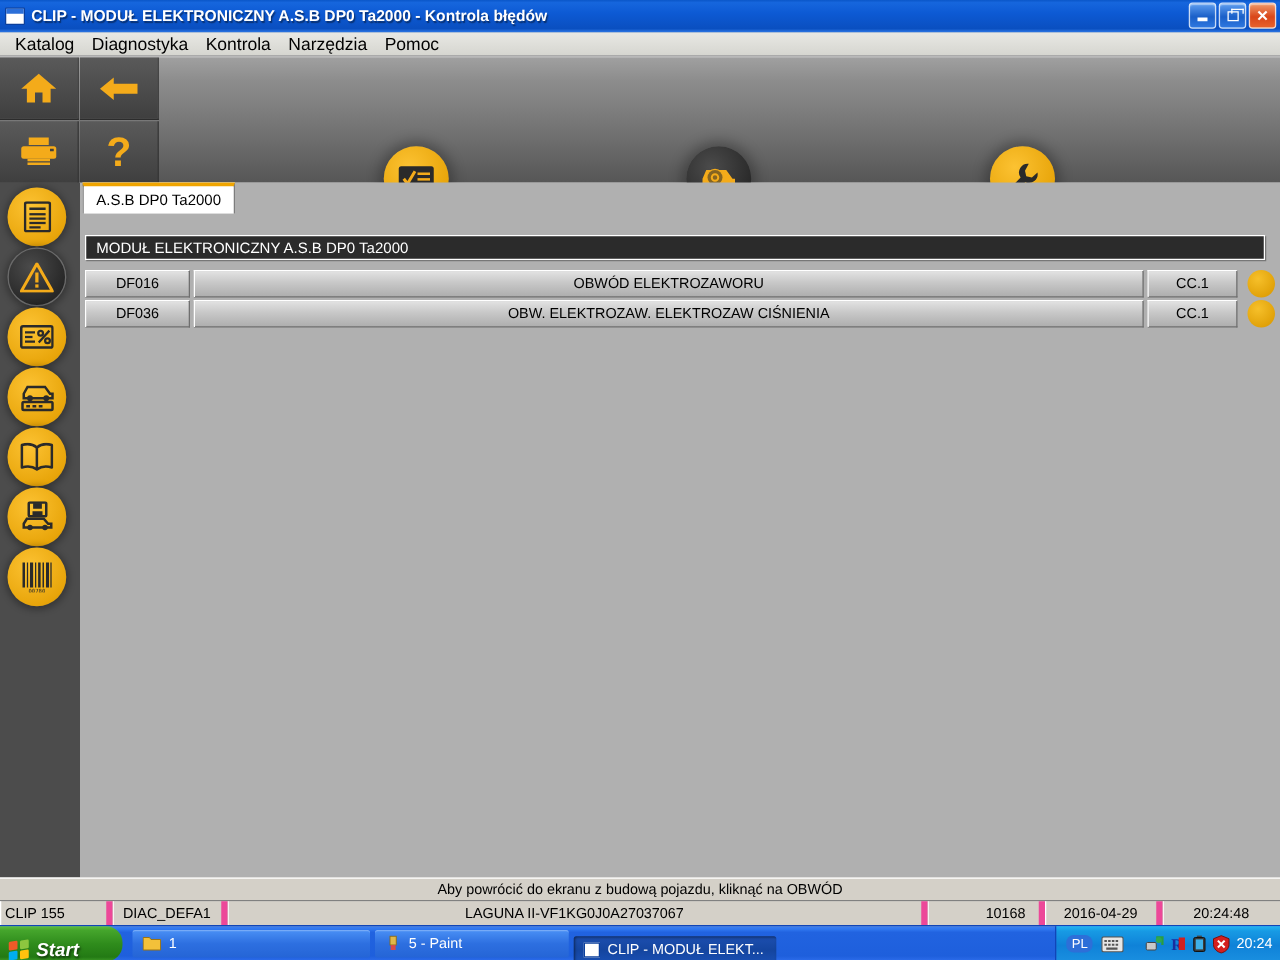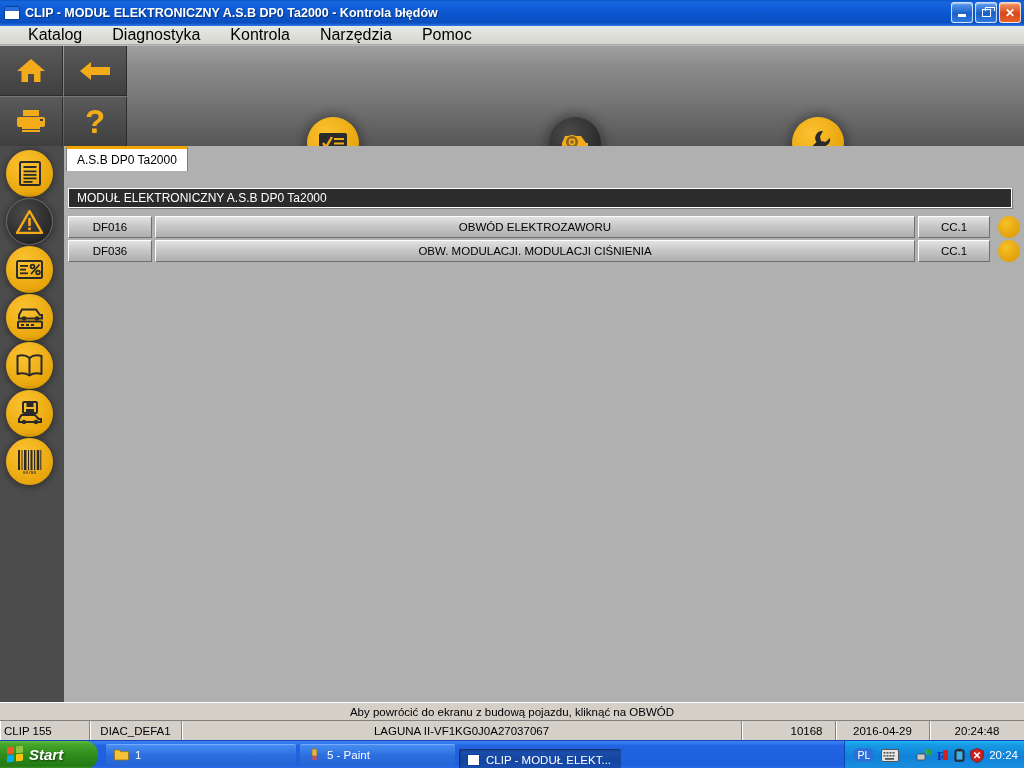--- a/index.html
+++ b/index.html
@@ -53,21 +53,21 @@
   }
 
   
   .menubar {
     position: absolute; left: 0; top: 26px; width: 1024px; height: 19px;
     background: linear-gradient(180deg,#e8e8e4,#d6d6d0);
     display: flex; align-items: center; padding-left: 5px;
     border-bottom: 1px solid #aaa;
   }
   .menuitem {
-    font-size: 16px; color: #000; padding: 1px 7px; cursor: default; margin-left: 16px;
+    font-size: 14px; color: #000; padding: 1px 7px; cursor: default;
   }
 
   
   .toolbar {
     position: absolute; left: 0; top: 45px; width: 1024px; height: 101px;
     background: linear-gradient(180deg,#a0a0a0 0%,#8d8d8d 18%,#757575 55%,#565656 100%);
     border-top: 1px solid #bdbdbd;
   }
   .tb-btn {
     position: absolute; width: 63px; height: 50px;
@@ -166,37 +166,37 @@
   }
 
   
   .statusbar {
     position: absolute; left: 0; top: 721px; width: 1024px; height: 19px;
     background: #d4d0c8; display: flex; align-items: stretch;
     font-size: 11.5px; color: #000;
   }
   .sb-cell {
     display: flex; align-items: center; justify-content: center;
-    border-right: 1px solid #ec4899;
+    border-right: 5px solid #ec4899;
     box-shadow: inset 1px 0 0 #ffffff;
   }
   .sb-cell.left-al { justify-content: flex-start; padding-left: 4px; }
 
   
   .taskbar {
     position: absolute; left: 0; top: 740px; width: 1024px; height: 28px;
     background: linear-gradient(180deg,#3c81f3 0%,#2f76ef 9%,#2163e0 18%,#1e5fdc 88%,#2a6ae8 100%);
     border-top: 1px solid #1045b8;
     display: flex; align-items: center;
   }
   .startbtn {
     width: 98px; height: 28px;
     background: linear-gradient(180deg,#5fbe3f 0%,#45a52c 12%,#2f8c1c 50%,#237a14 88%,#3f9a28 100%);
     border-top-right-radius: 13px; border-bottom-right-radius: 13px;
-    display: flex; align-items: center; gap: 5px; padding-left: 7px;
+    display: flex; align-items: flex-end; gap: 5px; padding-left: 7px;
     color: #fff; font-size: 15px; font-weight: bold; font-style: italic;
     text-shadow: 1px 1px 2px rgba(0,0,0,0.55);
   }
   .win-logo { width: 17px; height: 17px; position: relative; flex: 0 0 auto; }
   .win-logo i {
     position: absolute; width: 7px; height: 7px; display: block; border-radius: 1px;
   }
   .win-logo i:nth-child(1) { left: 0; top: 1px; background: #f05a28; transform: skewY(-8deg); }
   .win-logo i:nth-child(2) { left: 9px; top: 0; background: #8dc63f; transform: skewY(-8deg); }
   .win-logo i:nth-child(3) { left: 0; top: 9px; background: #00aeef; transform: skewY(-8deg); }
@@ -432,21 +432,21 @@
 
     <div class="fault-table">
       <div class="fault-row">
         <div class="cell code">DF016</div>
         <div class="cell desc">OBWÓD ELEKTROZAWORU</div>
         <div class="cell status">CC.1</div>
         <div class="dot"></div>
       </div>
       <div class="fault-row">
         <div class="cell code">DF036</div>
-        <div class="cell desc">OBW. MODULACJI. MODULACJI CIŚNIENIA</div>
+        <div class="cell desc">OBW. ELEKTROZAW. ELEKTROZAW CIŚNIENIA</div>
         <div class="cell status">CC.1</div>
         <div class="dot"></div>
       </div>
     </div>
 
   </div>
 
   <div class="hintbar">
     <span>Aby powrócić do ekranu z budową pojazdu, kliknąć na OBWÓD</span>
   </div>

